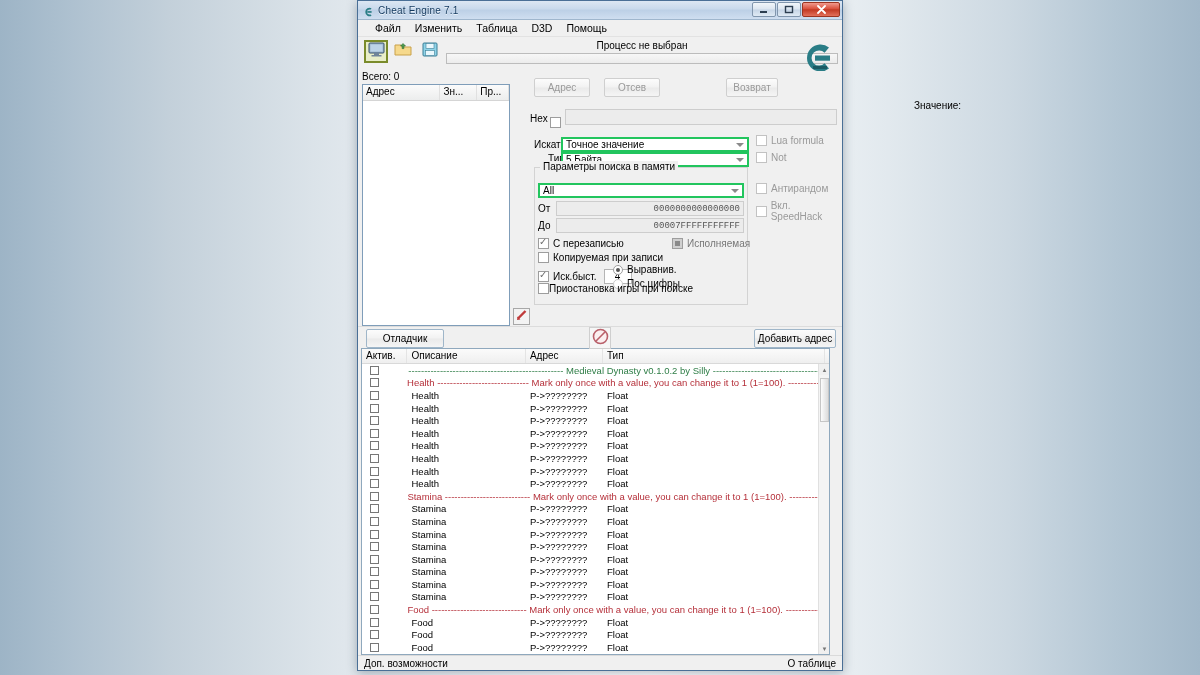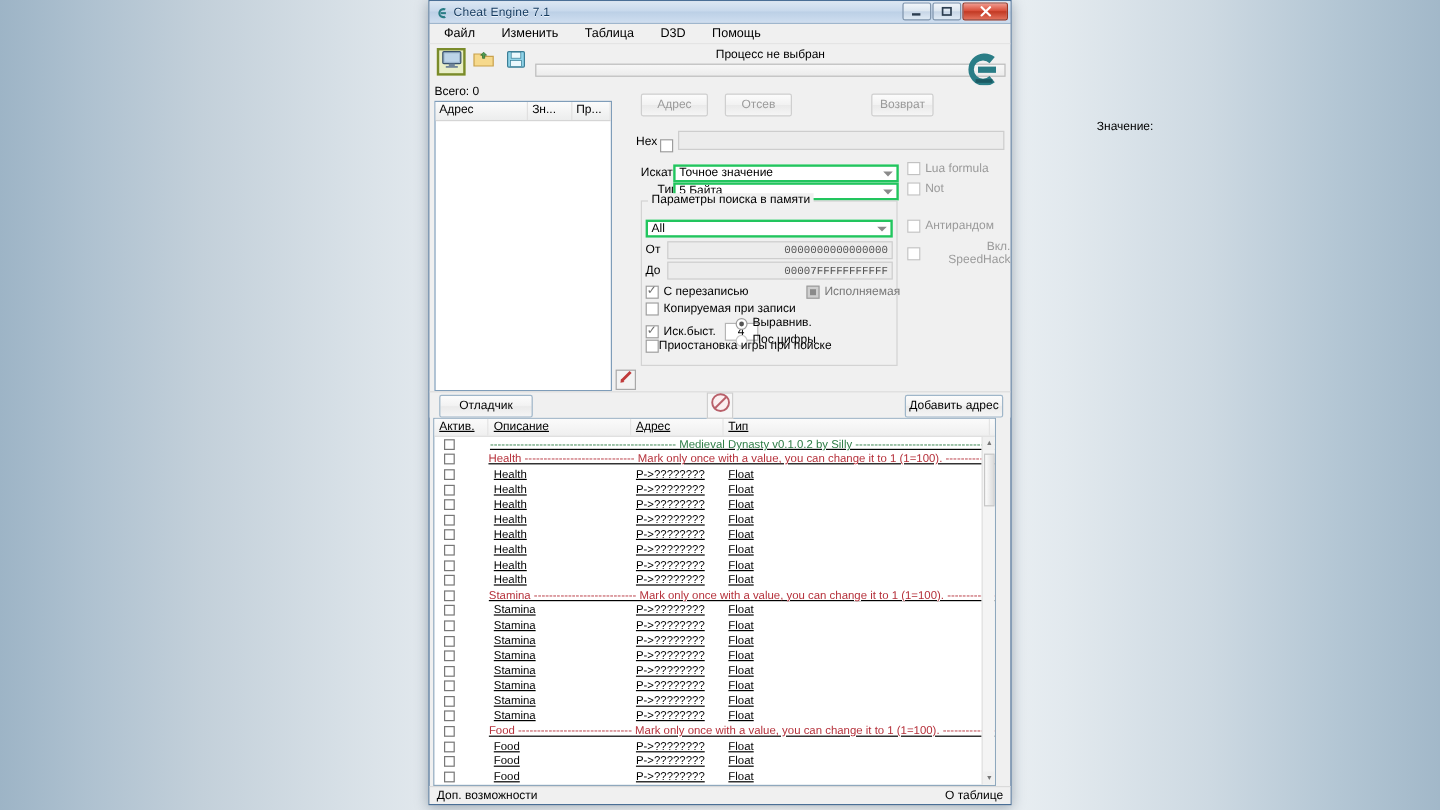--- a/index.html
+++ b/index.html
@@ -57,22 +57,22 @@
   }
   .win-btn.close {
     width: 38px;
     background: linear-gradient(to bottom, #f09a8e 0%, #d9503c 45%, #c23a24 52%, #e2705b 100%);
     border-color: #9c3420; color: #fff; font-weight: bold;
   }
 
   
   .menubar {
     height: 17px; background: #f0f0f0;
-    display: flex; align-items: center; gap: 8px;
-    padding-left: 5px; border-bottom: 1px solid #e2e2e2;
+    display: flex; align-items: center; gap: 0;
+    padding-left: 10px; border-bottom: 1px solid #e2e2e2;
   }
   .menu-item {
     font-size: 10.5px; color: #000; padding: 1px 7px; cursor: default;
   }
 
   
   .toolbar-area {
     position: relative; height: 34px; background: #f0f0f0;
     padding: 3px 4px 0 6px; display: flex; align-items: flex-start;
   }
@@ -176,21 +176,21 @@
   .dd .arr {
     position: absolute; right: 3px; top: 4px;
     width: 0; height: 0; border-left: 4px solid transparent;
     border-right: 4px solid transparent; border-top: 4px solid #8a8a8a;
   }
   .dd-iskat { position: absolute; left: 203px; top: 66px; width: 188px; }
   .dd-tip   { position: absolute; left: 203px; top: 81px; width: 188px; }
 
   .rightchecks { position: absolute; left: 398px; top: 64px; width: 86px; }
   .rc { display: flex; align-items: center; gap: 4px; margin-bottom: 6px; font-size: 10px; }
-  .rc.dim { color: #9a9a9a; text-align: right; }
+  .rc.dim { color: #9a9a9a; }
   .rc.dim .cbx { border-color: #c2c2c2; }
 
   .memgroup {
     position: absolute; left: 176px; top: 96px;
     width: 214px; height: 138px;
     border: 1px solid #d3d3d3; background: transparent;
   }
   .memgroup-title {
     position: absolute; left: 182px; top: 90px;
     background: #f0f0f0; padding: 0 3px; font-size: 10px;
@@ -237,21 +237,21 @@
   .stop-icon {
     position: absolute; left: 50%; top: 0px; transform: translateX(-50%);
     width: 22px; height: 22px; border: 1px solid #cfcfcf; background: #f6f6f6;
     display: flex; align-items: center; justify-content: center;
   }
 
   
   .table-wrap {
     flex: 1; margin: 0 12px 0 3px;
     background: #fff; border: 1px solid #8fa8bd;
-    display: flex; flex-direction: column; overflow: hidden; text-decoration: underline;
+    display: flex; flex-direction: column; overflow: hidden;
   }
   .thead {
     display: flex; height: 15px; flex: none;
     background: linear-gradient(to bottom,#fbfbfb,#efefef);
     border-bottom: 1px solid #d9d9d9; font-size: 10px; color: #000;
   }
   .thead div { padding: 1px 0 0 4px; border-right: 1px solid #e4e4e4; white-space: nowrap; overflow: hidden; }
   .c-act { width: 46px; }
   .c-desc { width: 120px; }
   .c-addr { width: 78px; }

